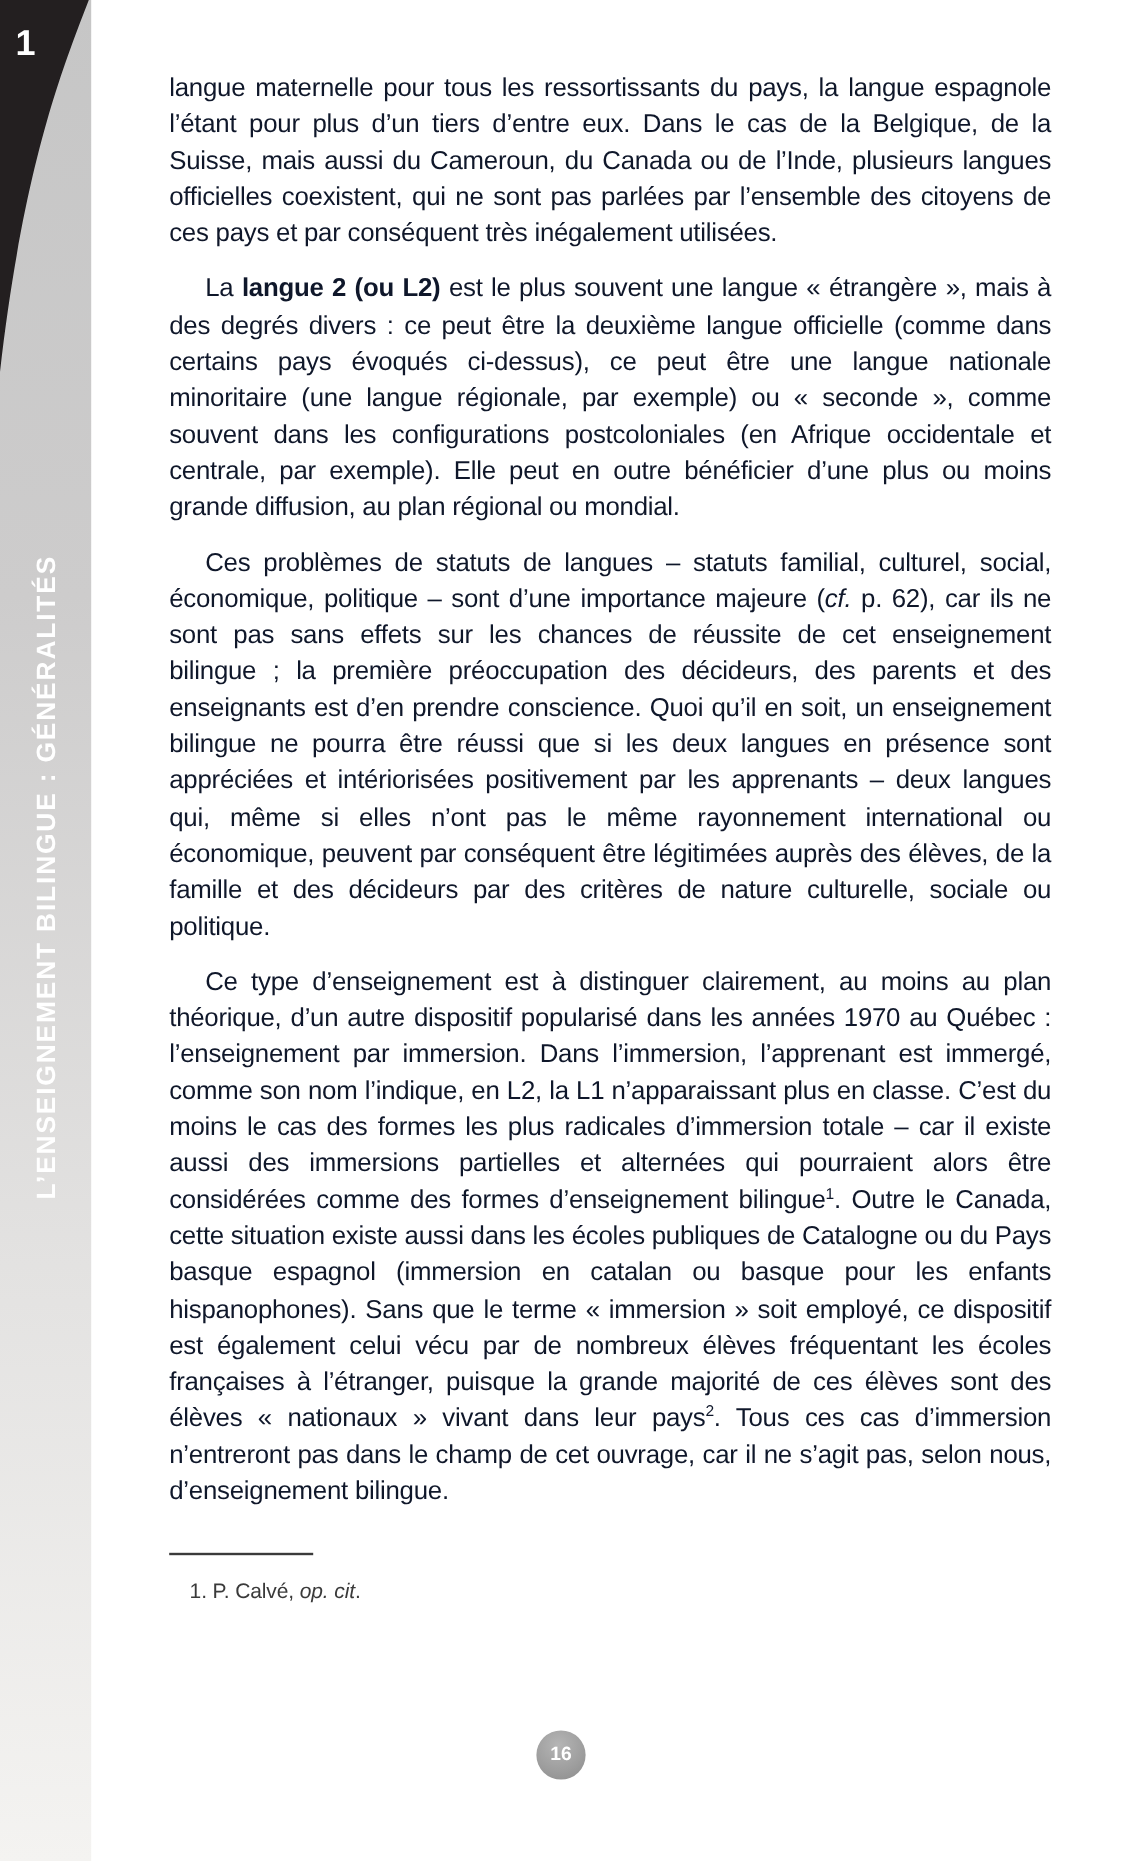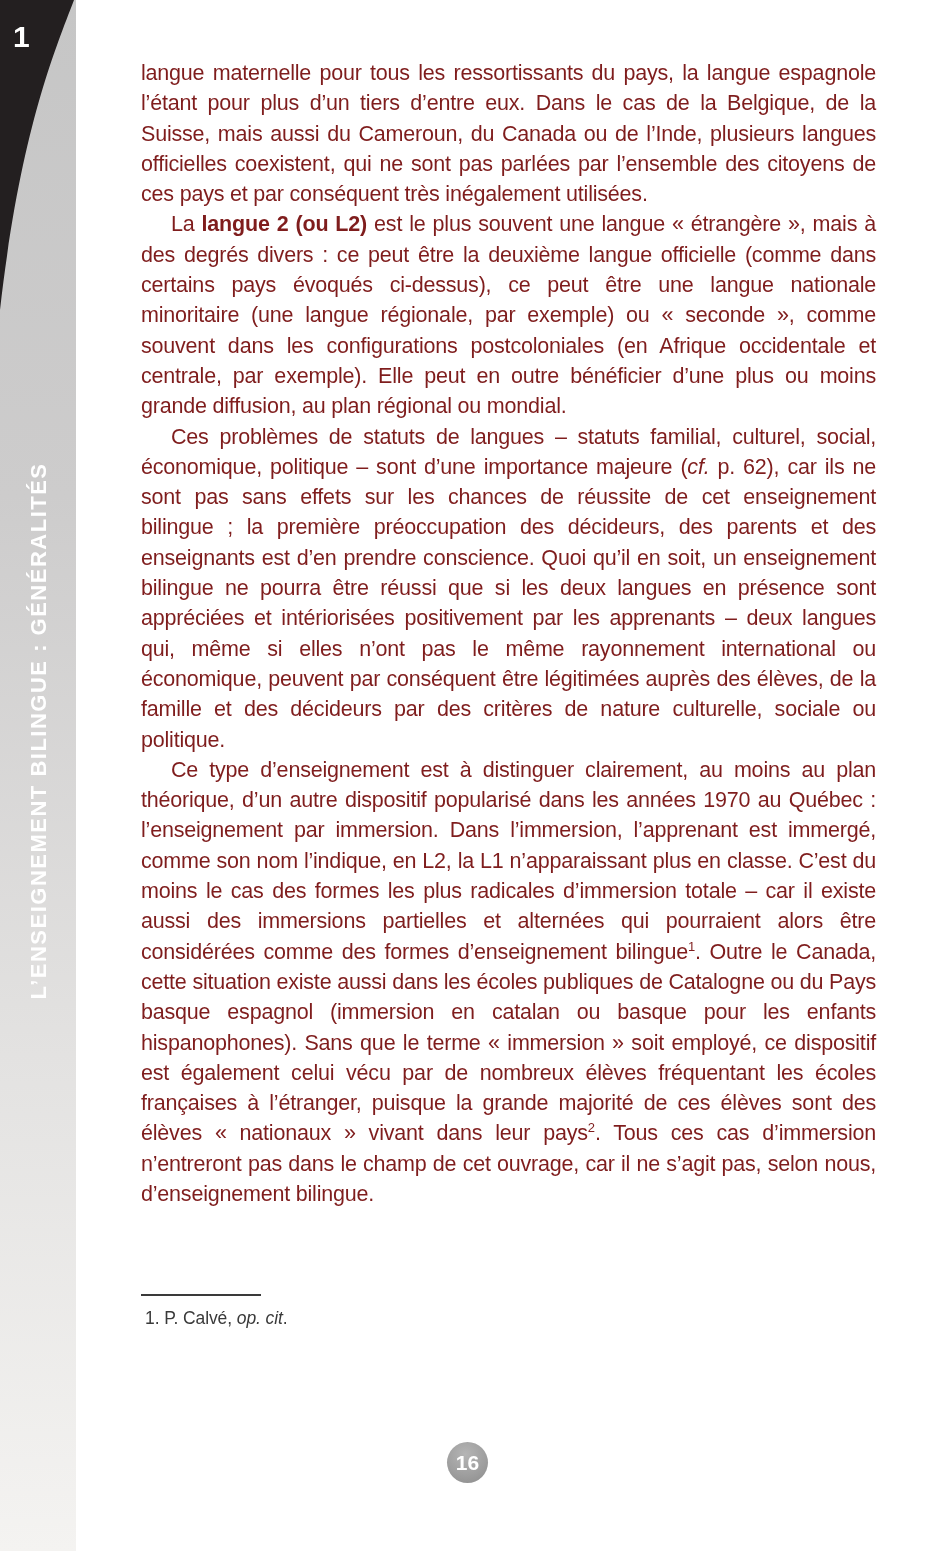--- a/index.html
+++ b/index.html
@@ -14,38 +14,38 @@
   .swoosh { position:absolute; left:0; top:0; display:block; }
   .chapter-num { position:absolute; left:13px; top:20px; color:#ffffff;
     font-size:30px; font-weight:bold; }
   .sidebar-label { position:absolute; left:39px; top:731px;
     transform:translate(-50%,-50%) rotate(-90deg); transform-origin:center;
     white-space:nowrap; color:#ffffff; font-weight:bold; font-size:22px;
     letter-spacing:1.5px; }
 
   
   .content { position:absolute; left:141px; top:58px; width:735px;
-    color:#7f1d1d; font-size:21.5px; line-height:30.3px; letter-spacing:-0.2px;
+    color:#0f172a; font-size:21.5px; line-height:30.3px; letter-spacing:-0.2px;
     text-align:justify; }
   .content p { margin:0; }
-  .content p.indent { text-indent:30px; }
+  .content p.indent { text-indent:30px;margin-top:16px; }
   .content sup { font-size:13px; line-height:0; vertical-align:super; }
 
   
   .footnotes { position:absolute; left:141px; top:1294px; width:735px;
     color:#3a3a3a; font-size:17.5px; line-height:26px; letter-spacing:-0.1px; }
   .fn-rule { width:120px; height:0; border-top:2px solid #3a3a3a; margin:0 0 9px 0; }
-  .footnotes p { margin:4px; text-align:justify; }
+  .footnotes p { margin:17px; text-align:justify; }
 
   
   .page-badge { position:absolute; left:447px; top:1442px; width:41px; height:41px;
     border-radius:50%;
     background:radial-gradient(circle at 45% 30%, #b5b5b5 0%, #9f9f9f 55%, #8b8b8b 100%);
     display:flex; align-items:center; justify-content:center;
-    color:#ffffff; font-size:21px; font-weight:600; }
+    color:#ffffff; font-size:16px; font-weight:600; }
 </style>
 </head>
 <body>
 
 <div class="page">
 
   <aside class="sidebar">
     <svg class="swoosh" width="76" height="400" viewBox="0 0 76 400" aria-hidden="true">
       <path d="M 0,0 L 74,0 C 53,55 20,135 0,310 Z" fill="#231f20"></path>
     </svg>

